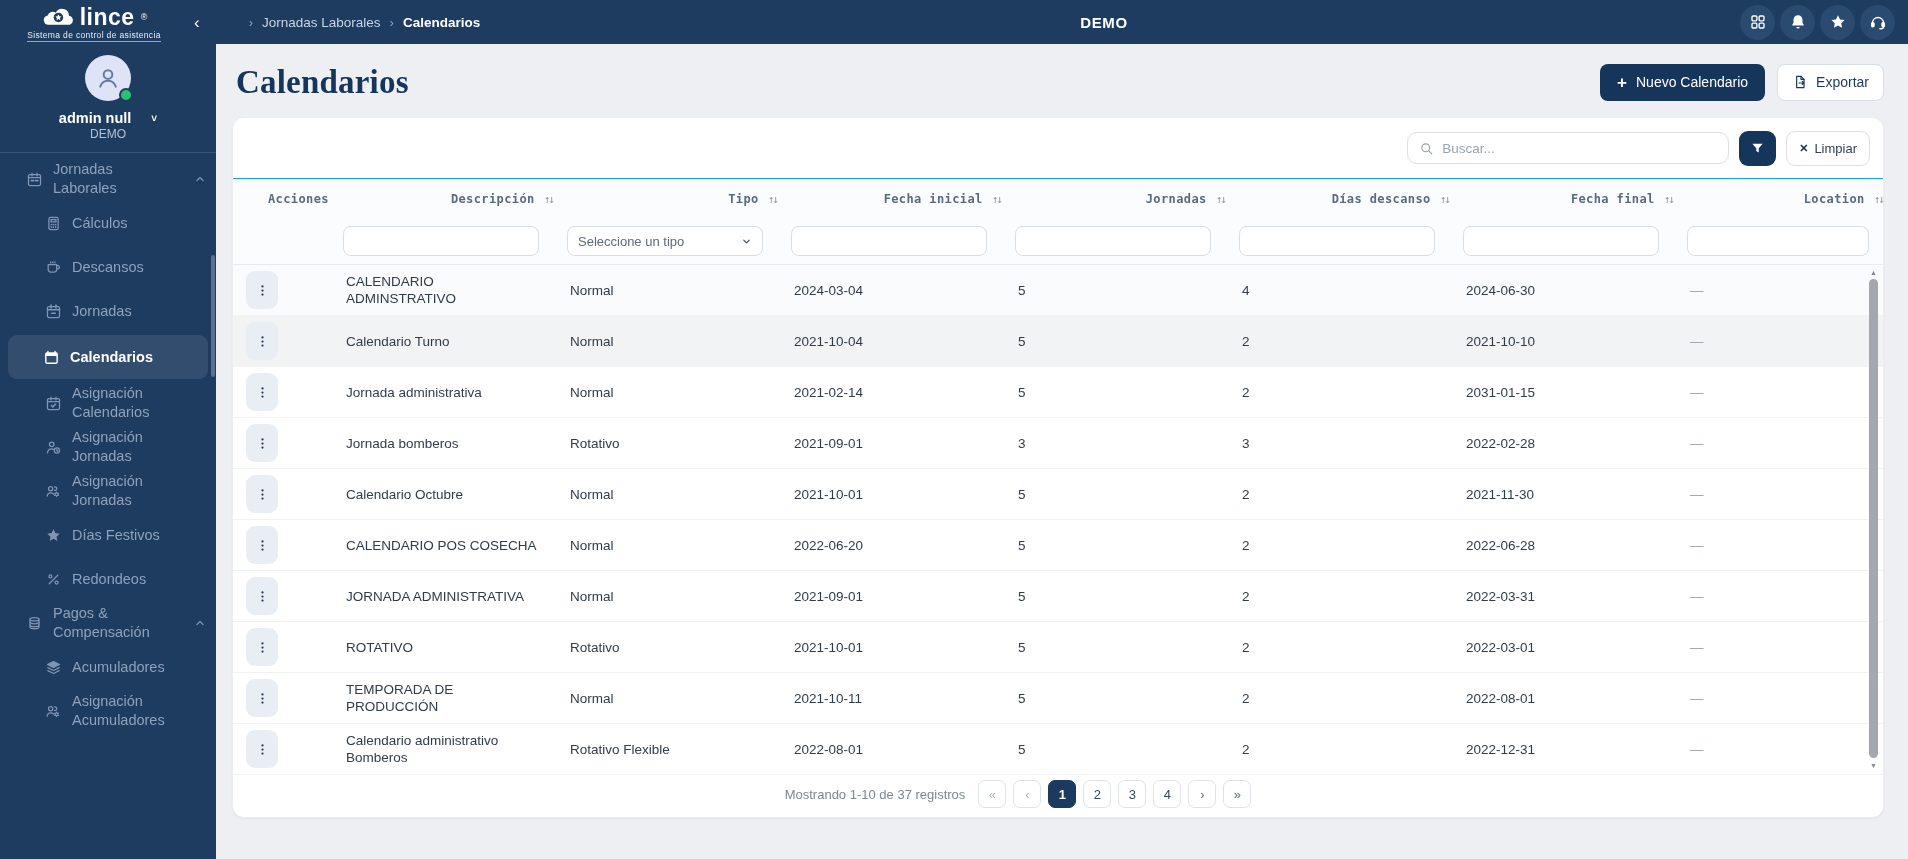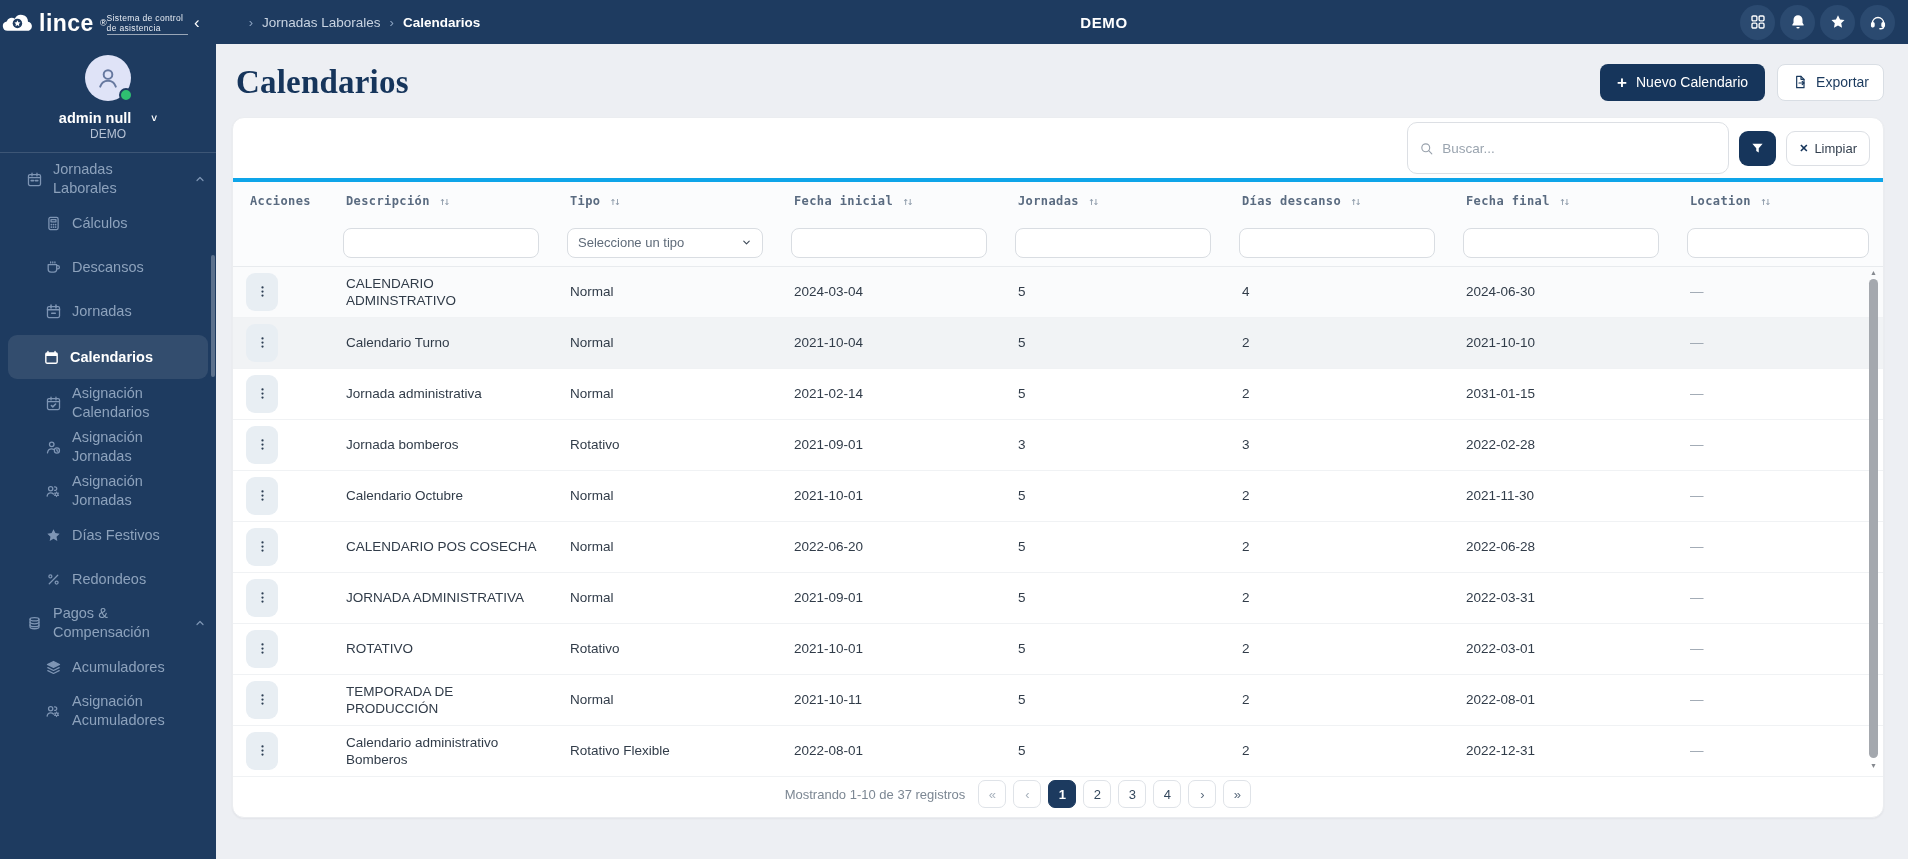--- a/index.html
+++ b/index.html
@@ -3,21 +3,21 @@
 <meta charset="utf-8">
 <style>
   *{box-sizing:border-box;margin:0;padding:0}
   html,body{width:1908px;height:859px;overflow:hidden}
   body{font-family:"Liberation Sans",sans-serif;background:#edeff3;position:relative;color:#313c49}
   button{font-family:inherit;cursor:pointer;background:none;border:none}
   svg{display:block}
 
   
   .topbar{position:absolute;left:0;top:0;width:1908px;height:44px;background:#1e3b60;display:flex;align-items:center;z-index:6}
-  .logo{width:188px;display:flex;flex-direction:row;align-items:center;padding-top:2px;flex:none}
+  .logo{width:188px;display:flex;flex-direction:column;align-items:center;padding-top:2px;flex:none}
   .logo-row{display:flex;align-items:center;gap:5px}
   .logo-name{color:#fff;font-weight:700;font-size:23px;letter-spacing:.5px;line-height:24px}
   .logo-reg{color:#fff;font-size:9px;vertical-align:top;margin-left:1px}
   .tagline{font-size:8.5px;color:#e9eef5;letter-spacing:.35px;border-bottom:1px solid rgba(255,255,255,.55);padding-bottom:1px;margin-top:1px}
   .collapse-btn{color:#fff;font-size:17px;line-height:1;padding:4px 6px}
   .breadcrumb{display:flex;align-items:center;gap:9px;margin-left:34px;font-size:13.5px;color:#c9d4e2}
   .bc-home{color:#fff;display:flex}
   .bc-sep{color:#8aa2c0;font-size:13px}
   .bc-link{color:#c9d4e2}
   .bc-current{color:#fff;font-weight:700}
@@ -54,31 +54,31 @@
   .page-title{font-family:"Liberation Serif",serif;font-size:33px;color:#16355b;font-weight:700;letter-spacing:.2px}
   .head-actions{margin-left:auto;display:flex;gap:12px}
   .btn-primary{height:37px;background:#16355b;color:#fff;border-radius:8px;padding:0 17px;font-size:14px;display:flex;align-items:center;gap:9px}
   .btn-primary .plus{font-size:17px;font-weight:700;line-height:1}
   .btn-secondary{height:37px;background:#fff;color:#1b3a5e;border:1px solid #d9dee4;border-radius:8px;padding:0 14px;font-size:14px;display:flex;align-items:center;gap:8px}
   .btn-secondary svg{width:16px;height:16px}
 
   
   .card{position:absolute;left:16px;right:24px;top:73px;height:701px;background:#fff;border:1px solid #ebedf0;border-radius:12px;box-shadow:0 1px 2px rgba(16,24,40,.05)}
   .card-toolbar{height:60px;display:flex;align-items:center;justify-content:flex-end;gap:10px;padding:0 13px 0 16px}
-  .search{width:322px;height:52px;border:1px solid #dcdfe4;border-radius:10px;display:flex;align-items:center;padding:0 11px;gap:8px;color:#98a1ac;background:#fff}
+  .search{width:322px;height:32px;border:1px solid #dcdfe4;border-radius:10px;display:flex;align-items:center;padding:0 11px;gap:8px;color:#98a1ac;background:#fff}
   .search svg{width:15px;height:15px;flex:none}
   .search input{border:none;outline:none;font-size:13.5px;flex:1;color:#333c47;background:transparent}
   .search input::placeholder{color:#9aa4af}
   .filter-btn{width:37px;height:35px;background:#16355b;border-radius:9px;display:flex;align-items:center;justify-content:center;color:#fff}
   .filter-btn svg{width:15px;height:15px}
   .clear-btn{height:35px;background:#fff;border:1px solid #dcdfe4;border-radius:9px;padding:0 12px;font-size:13px;color:#333f4e;display:flex;align-items:center;gap:6px}
   .clear-x{color:#16355b;font-size:11px;font-weight:700}
 
   table{width:100%;border-collapse:collapse;table-layout:fixed}
-  thead th{height:40px;background:#fbfcfd;border-top:4px solid #0ea5e9;font-family:"DejaVu Sans Mono",monospace;font-size:12px;font-weight:700;color:#5a6b80;text-align:left;padding:0 0 0 17px;letter-spacing:.4px;white-space:nowrap}
+  thead th{height:40px;background:#fbfcfd;border-top:1px solid #0ea5e9;font-family:"DejaVu Sans Mono",monospace;font-size:12px;font-weight:700;color:#5a6b80;text-align:right;padding:0 0 0 17px;letter-spacing:.4px;white-space:nowrap}
   th .sort{color:#8d9aa9;margin-left:9px;font-size:11px;letter-spacing:-2px;font-weight:400}
   tr.filter-row td{height:46px;background:#fbfcfd;border-bottom:1px solid #e8ebee;padding:0 14px}
   .f-input{width:100%;height:30px;border:1px solid #d9dde2;border-radius:8px;background:#fff;outline:none;padding:0 8px;font-size:13px;color:#333c47}
   .fselect{height:30px;border:1px solid #d9dde2;border-radius:8px;display:flex;align-items:center;justify-content:space-between;padding:0 10px;font-size:13px;color:#5f6b79;background:#fff;cursor:pointer}
   .fselect svg{width:11px;height:11px;color:#3c4856}
   tbody td{height:51px;border-bottom:1px solid #f0f2f4;font-size:13.5px;color:#313c49;padding:0 12px 0 17px;line-height:17px}
   tbody tr:nth-child(1){background:#fafbfc}
   tbody tr:nth-child(2){background:#f1f3f5}
   .td-actions{padding-left:13px}
   .td-location{color:#98a2ad}

